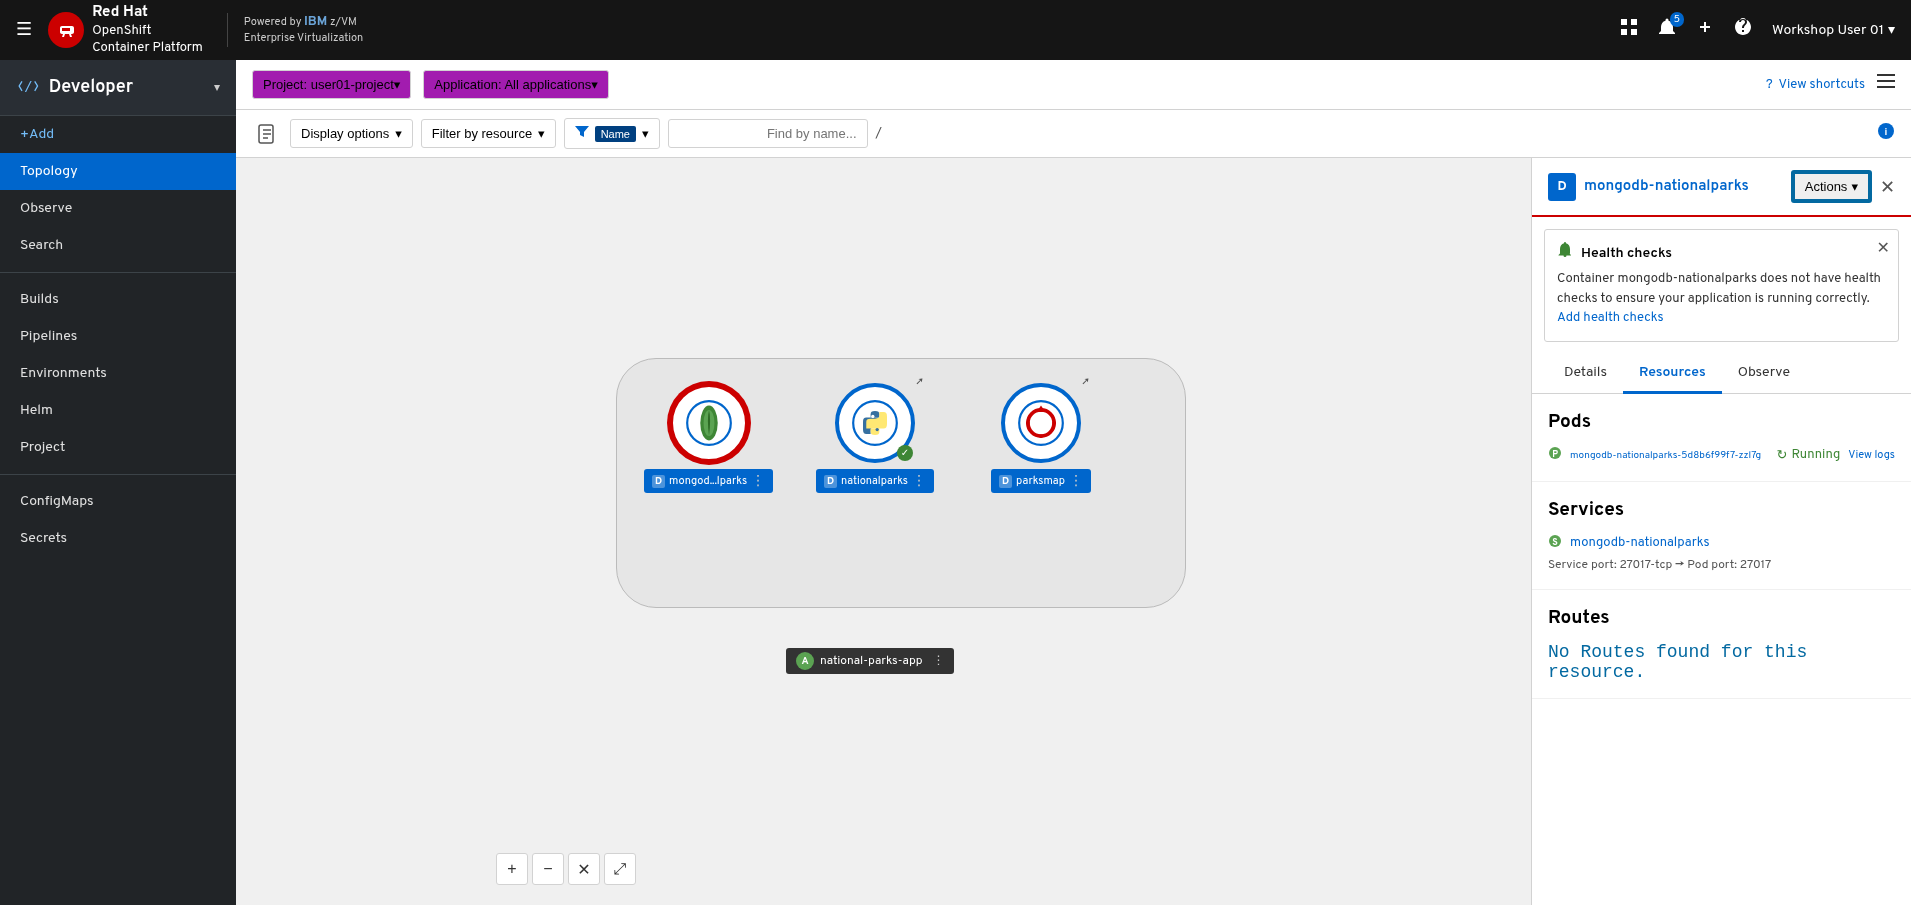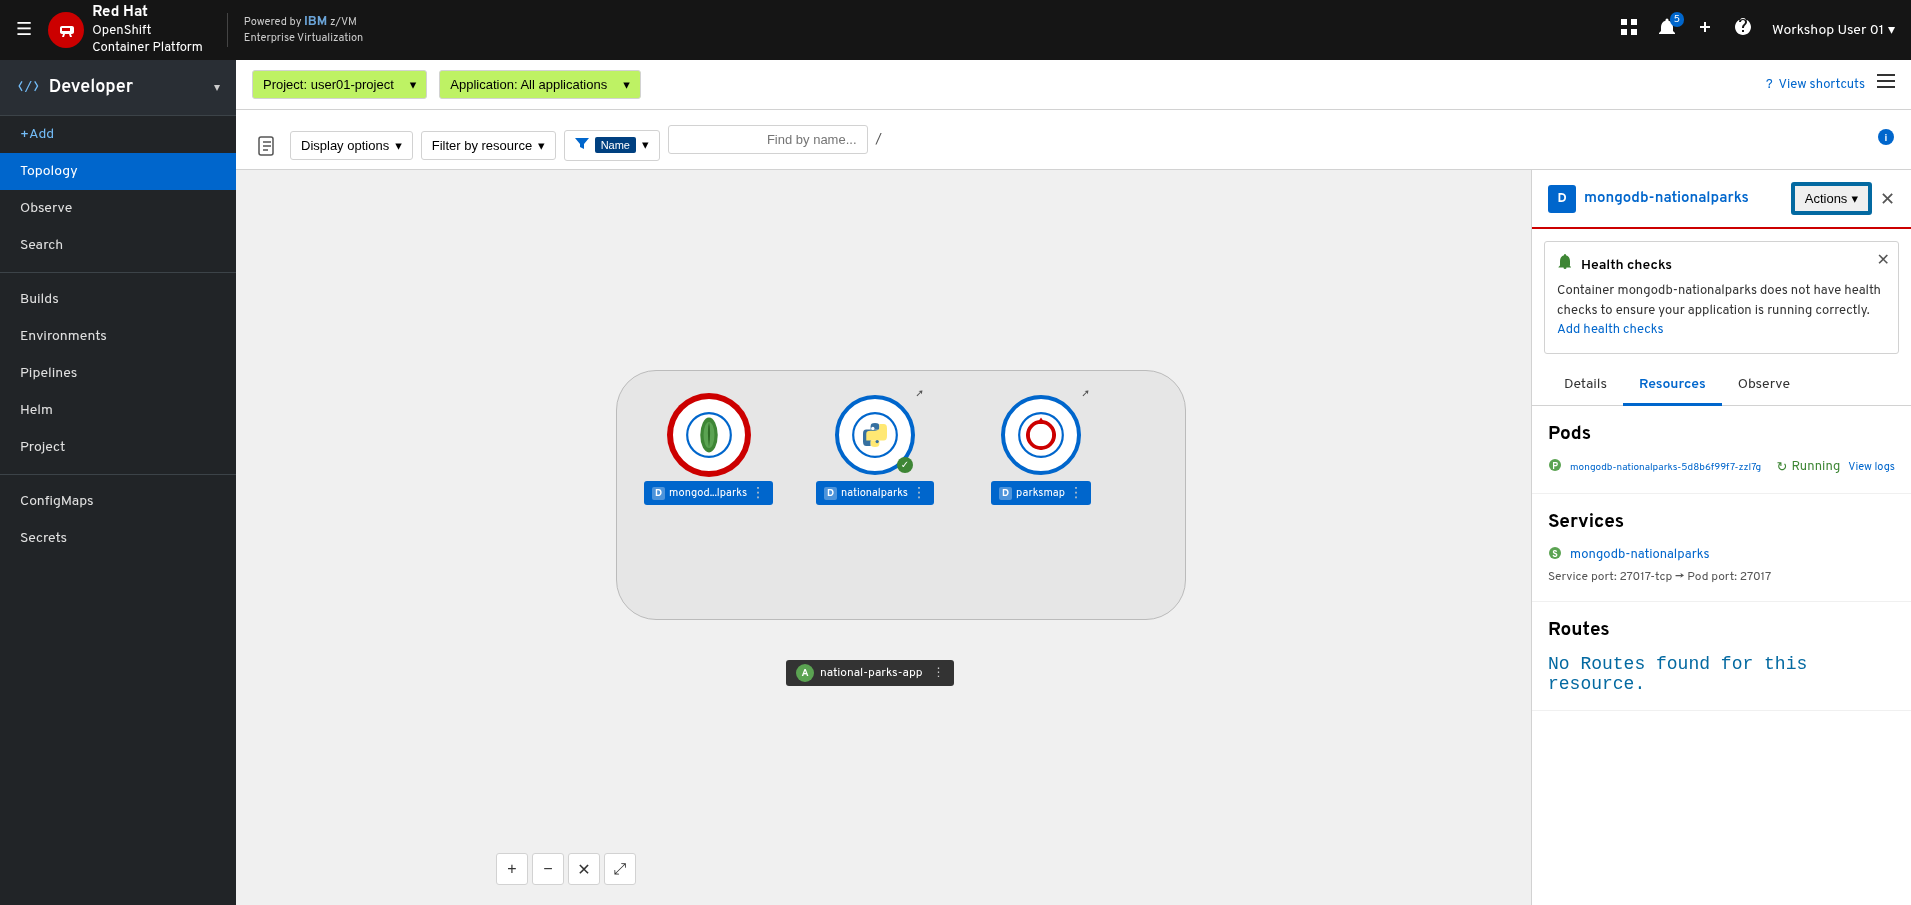--- a/index.html
+++ b/index.html
@@ -40,32 +40,32 @@
     .sidebar-item.active { background: #0066cc; color: #fff; }
     .sidebar-item.special { color: #73bcf7; }
     .sidebar-divider { height: 1px; background: #3c4348; margin: 8px 0; }
 
     
     .main-content { flex: 1; display: flex; flex-direction: column; overflow: hidden; }
 
     
     .sub-header { background: #fff; border-bottom: 1px solid #d2d2d2; padding: 10px 16px; display: flex; align-items: center; gap: 12px; }
     .project-selector, .app-selector {
-      display: flex; align-items: center; gap: 16px; padding: 6px 10px;
-      border: 1px solid #d2d2d2; border-radius: 3px; cursor: pointer; background: #bef264; font-size: 13px; justify-content: center;
+      display: flex; align-items: center; gap: 0; padding: 6px 10px;
+      border: 1px solid #d2d2d2; border-radius: 3px; cursor: pointer; background: #a21caf; font-size: 13px; justify-content: center;
     }
     .sub-header .spacer { flex: 1; }
     .view-shortcuts { display: flex; align-items: center; gap: 6px; color: #06c; cursor: pointer; font-size: 13px; text-decoration: none; }
     .list-icon { font-size: 18px; cursor: pointer; color: #333; }
 
     
     .toolbar { background: #fff; border-bottom: 1px solid #d2d2d2; padding: 8px 16px; display: flex; align-items: center; gap: 8px; }
     .toolbar-btn {
-      display: flex; align-items: flex-start; gap: 6px; padding: 6px 10px;
-      border: 1px solid #d2d2d2; border-radius: 3px; cursor: pointer; background: #fff; font-size: 13px; margin-top: 12px;
+      display: flex; align-items: center; gap: 6px; padding: 6px 10px;
+      border: 1px solid #d2d2d2; border-radius: 3px; cursor: pointer; background: #fff; font-size: 13px;
     }
     .filter-icon { color: #06c; }
     .name-badge { background: #004080; color: #fff; padding: 2px 6px; border-radius: 2px; font-size: 11px; }
     .search-input {
       flex: 0 0 200px; padding: 6px 10px; border: 1px solid #d2d2d2; border-radius: 3px; font-size: 13px; text-align: right;
     }
     .toolbar-spacer { flex: 1; }
     .info-icon { color: #06c; font-size: 16px; cursor: pointer; }
 
     
@@ -264,24 +264,24 @@
       <span>Observe</span>
     </div>
     <div class="sidebar-item">
       <span>Search</span>
     </div>
     <div class="sidebar-divider"></div>
     <div class="sidebar-item">
       <span>Builds</span>
     </div>
     <div class="sidebar-item">
+      <span>Pipelines</span>
+    </div>
+    <div class="sidebar-item">
       <span>Environments</span>
-    </div>
-    <div class="sidebar-item">
-      <span>Pipelines</span>
     </div>
     <div class="sidebar-item">
       <span>Helm</span>
     </div>
     <div class="sidebar-item">
       <span>Project</span>
     </div>
     <div class="sidebar-divider"></div>
     <div class="sidebar-item">
       <span>ConfigMaps</span>

